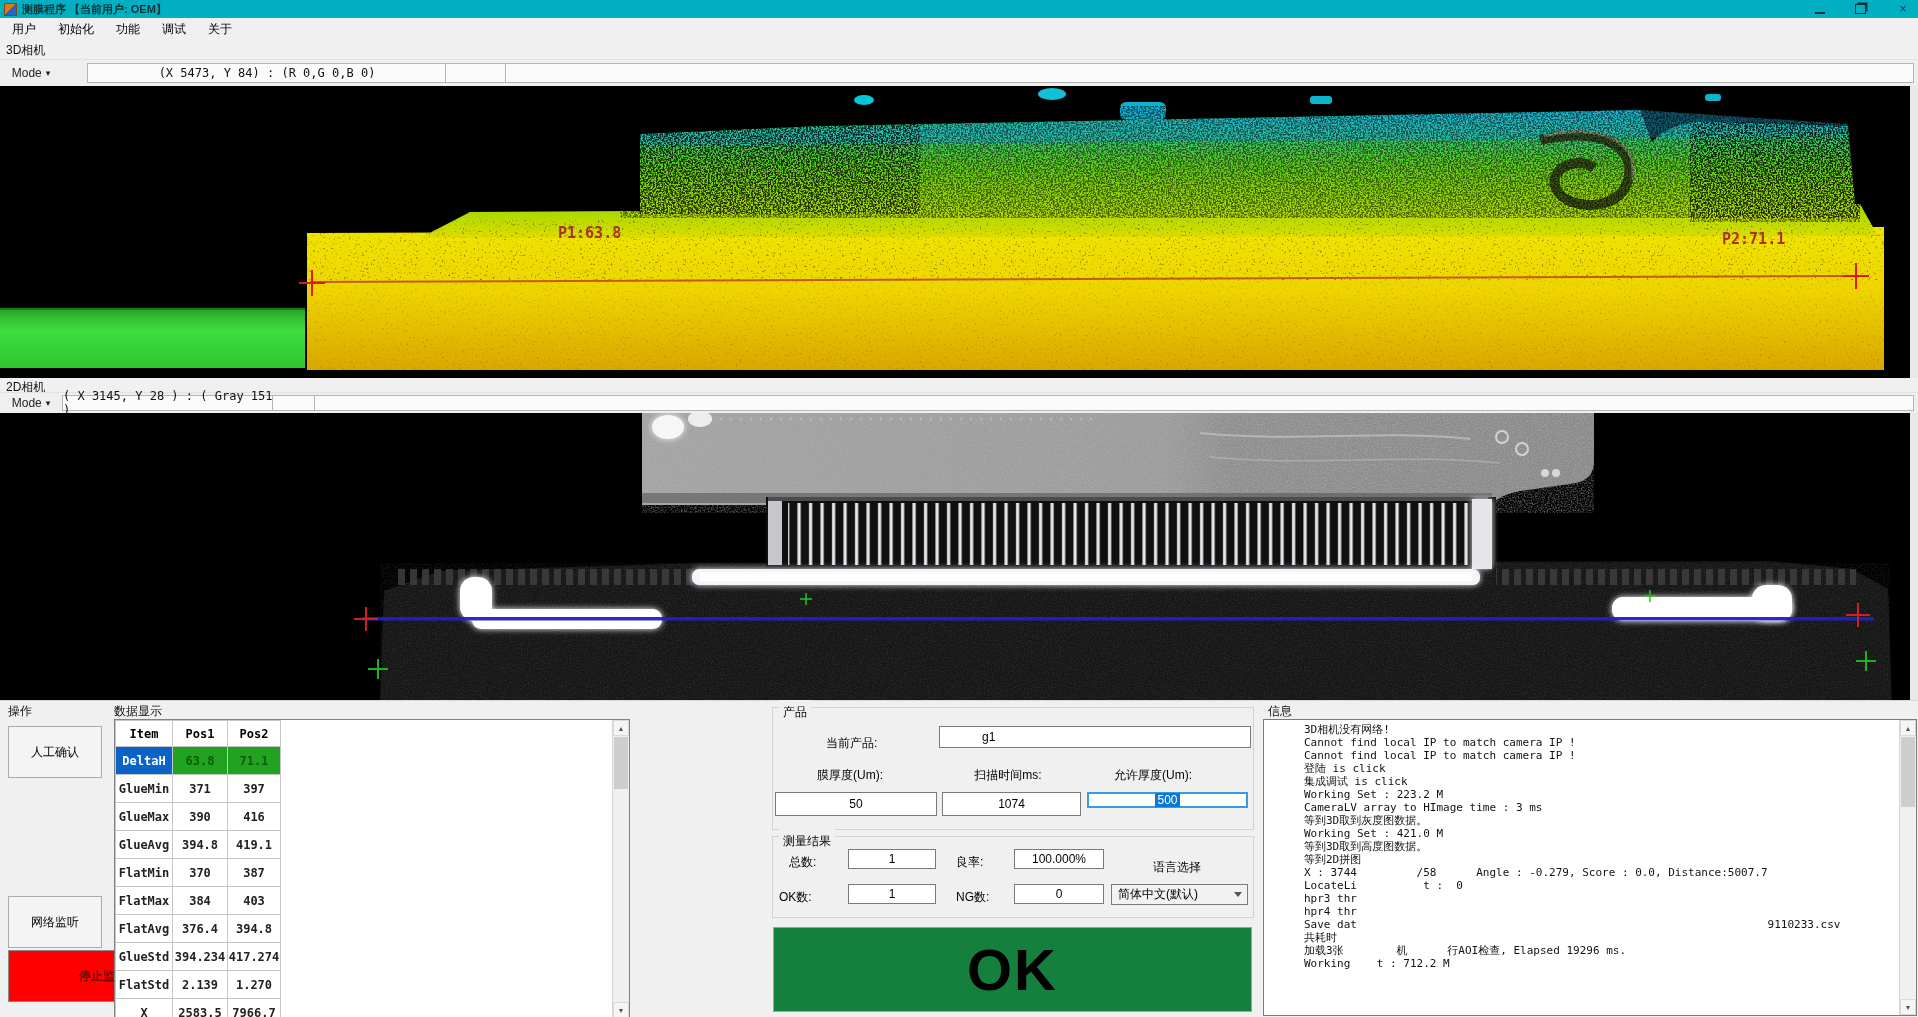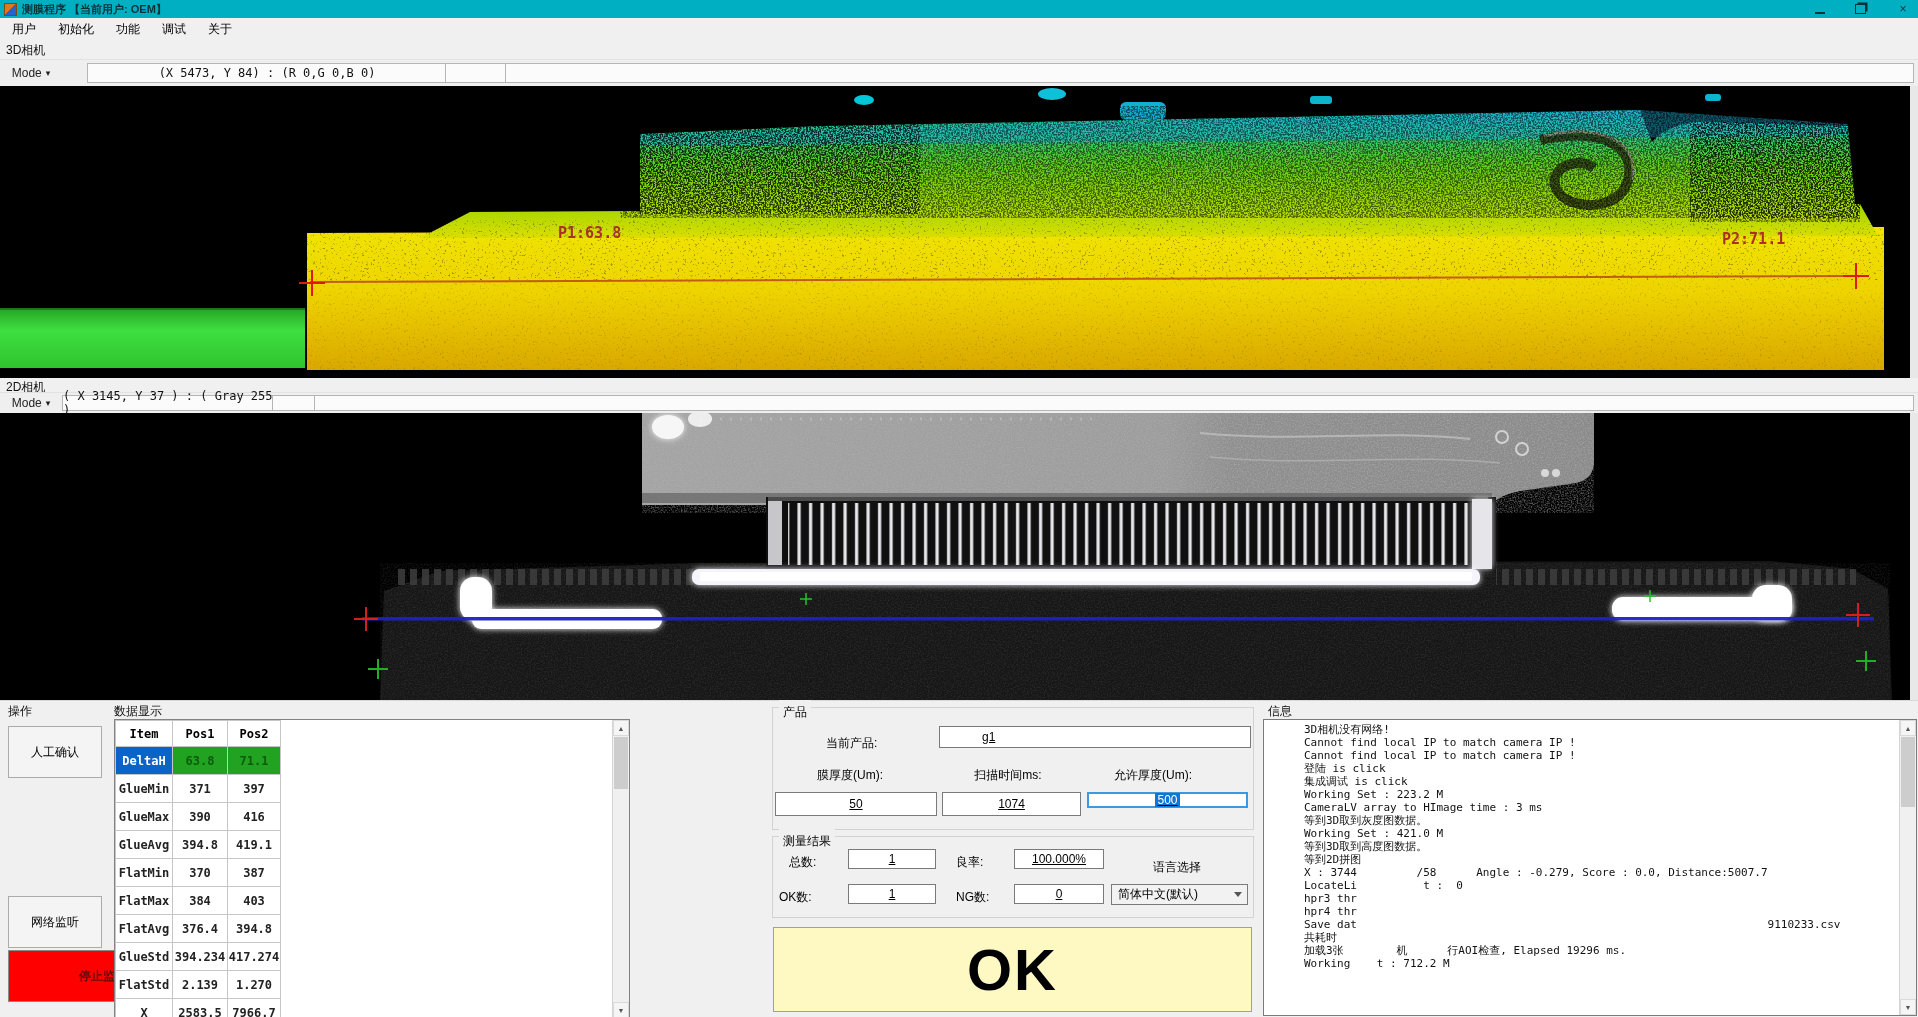--- a/index.html
+++ b/index.html
@@ -51,32 +51,32 @@
 
   .vscroll{position:absolute;top:0;right:0;width:16px;bottom:0;background:#F0F0F0;border-left:1px solid #D5D5D5;}
   .sb-arrow{position:absolute;left:0;width:16px;height:16px;background:#F5F5F5;border:1px solid #DADADA;
             color:#555;font-size:7px;line-height:15px;text-align:center;box-sizing:border-box;}
   .sb-thumb{position:absolute;left:1px;width:14px;background:#CDCDCD;}
 
   
   .groupbox{border:1px solid #D2D2D2;background:#F0F0F0;}
   .gb-label{position:absolute;top:-8px;left:6px;background:#F0F0F0;padding:4px 4px;font-size:12px;}
   .field{background:#fff;border:1px solid #7A7A7A;display:flex;align-items:center;justify-content:center;
-         font-size:12px;box-sizing:border-box;text-decoration:underline;}
+         font-size:12px;box-sizing:border-box;}
   .field.left{justify-content:flex-start;padding-left:42px;}
   .field.focus{border:2px solid #3B99E0;}
   .sel{background:#0A78D7;color:#fff;padding:0 2px;}
   .flabel{font-size:12px;white-space:nowrap;}
   .center-anchor{transform:translateX(-50%);}
   .combo{background:#F2F2F2;border:1px solid #7A7A7A;display:flex;align-items:center;box-sizing:border-box;
          font-size:12px;padding-left:6px;position:relative;}
   .combo .carrow{position:absolute;right:5px;top:7px;width:0;height:0;border-left:4px solid transparent;
          border-right:4px solid transparent;border-top:5px solid #555;}
 
-  .okbox{background:#fef9c3;border:1px solid #A0A0A0;display:flex;align-items:center;justify-content:center;
+  .okbox{background:#15803d;border:1px solid #A0A0A0;display:flex;align-items:center;justify-content:center;
          font-size:58px;font-weight:bold;color:#000;letter-spacing:2px;}
 
   
   .infobox{background:#fff;border:1px solid #7A7A7A;overflow:hidden;}
   .loglines{position:absolute;left:4px;top:3px;right:18px;font-family:"DejaVu Sans Mono",monospace;
             font-size:11px;line-height:13px;white-space:pre;color:#111;margin-left:36px;}
 </style>
 </head>
 <body>
 
@@ -192,21 +192,21 @@
     </svg>
   </div>
 
   <div class="abs cam-label" style="left:6px;top:379px;">2D相机</div>
 
   <div class="abs modebar" style="top:392px;height:21px;">
     <div class="modebtn" style="bottom:3px;top:2px;">
       <span>Mode</span>
       <span style="font-size:9px;">▾</span>
     </div>
-    <div class="seg" style="left:62px;width:210px;top:2px;bottom:3px;">( X 3145, Y 37 ) : ( Gray 255 )</div>
+    <div class="seg" style="left:62px;width:210px;top:2px;bottom:3px;">( X 3145, Y 28 ) : ( Gray 151 )</div>
     <div class="seg" style="left:272px;width:42px;top:2px;bottom:3px;"></div>
     <div class="seg" style="left:314px;right:4px;top:2px;bottom:3px;"></div>
   </div>
 
   <div class="abs imgpane" style="top:413px;width:1918px;height:287px;">
     <svg width="1918" height="287" viewBox="0 0 1918 287">
       <defs>
         <linearGradient id="pcbGrad" x1="0" y1="0" x2="1" y2="0">
           <stop offset="0" stop-color="#A4A4A4"></stop>
             <stop offset="0.55" stop-color="#9C9C9C"></stop>

